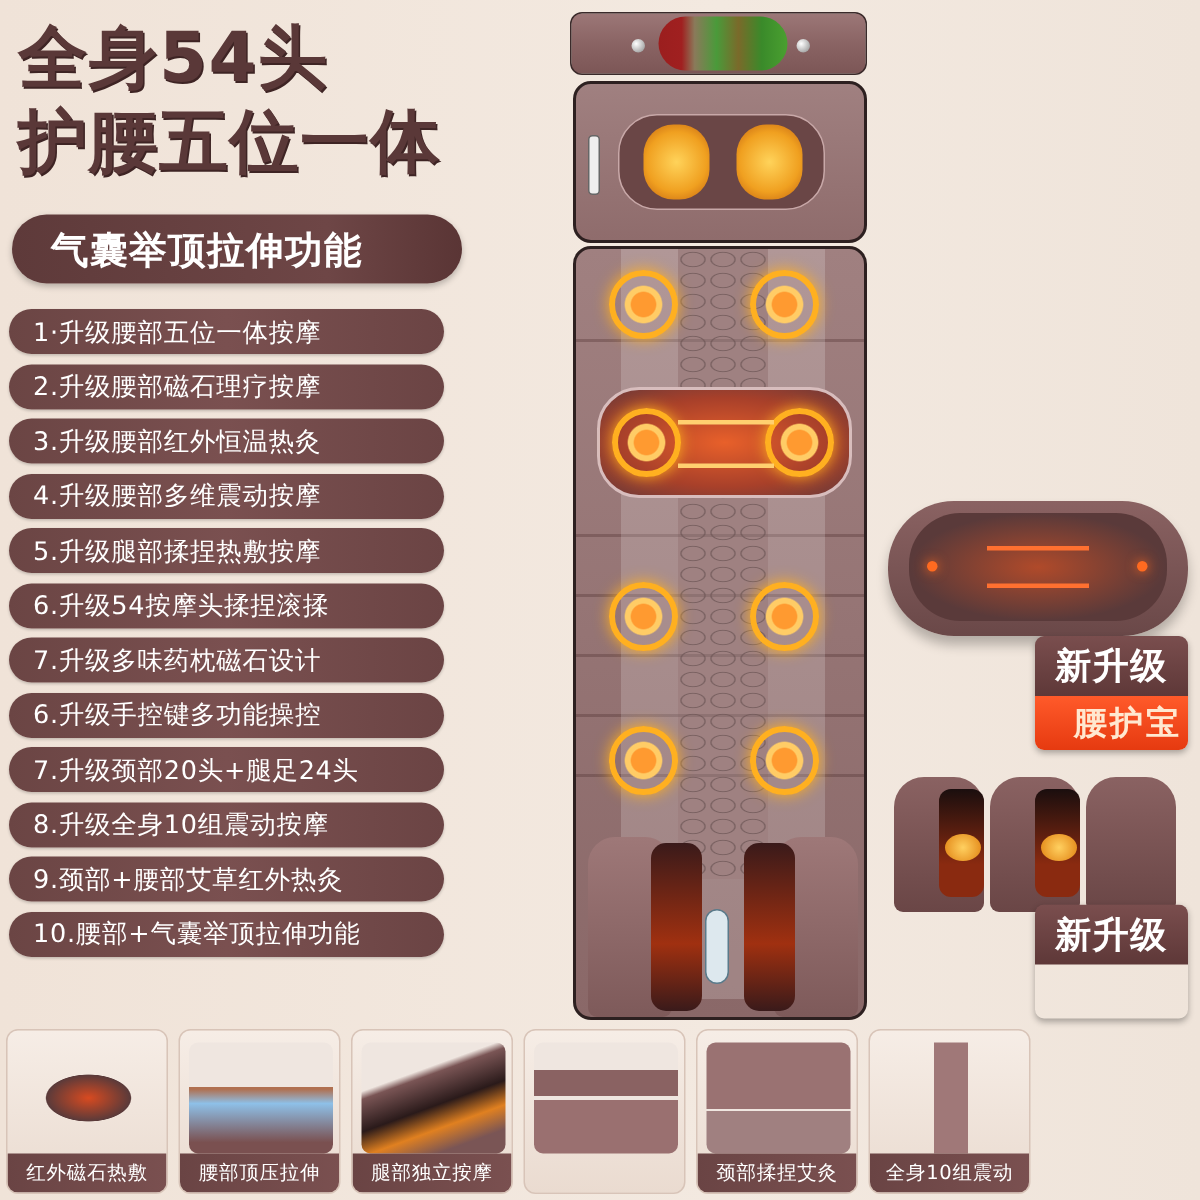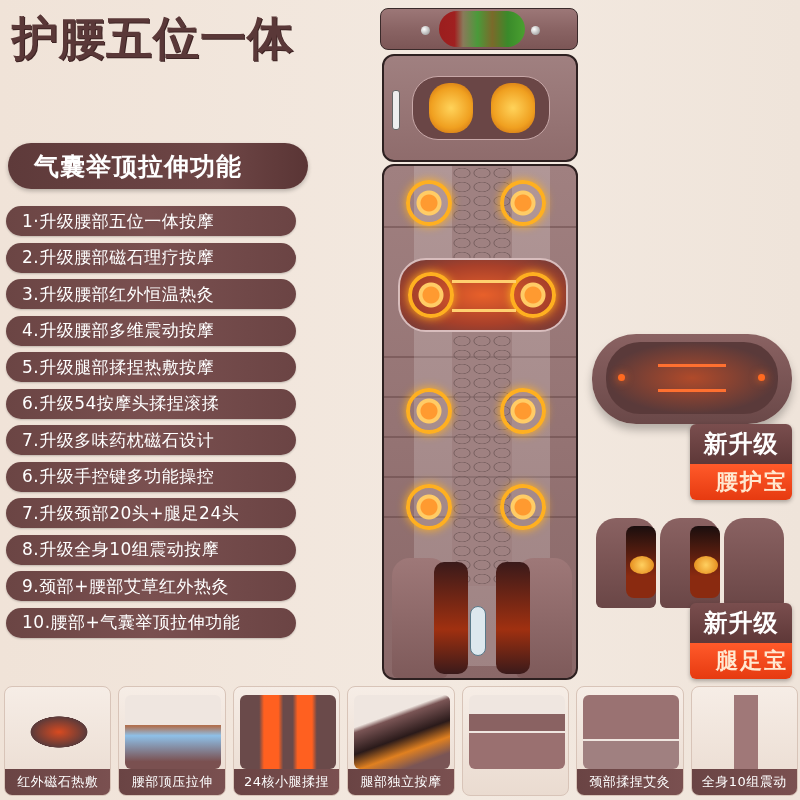--- a/index.html
+++ b/index.html
@@ -82,20 +82,21 @@
   .a5 { background: linear-gradient(180deg,#efe6e0 0 25%,#8a6262 25% 48%,#efe6e0 48% 52%,#9a7070 52%); }
   .a6 { background: linear-gradient(180deg,#9a7272 0 60%,#efe6e0 60% 62%,#a08080 62%); }
   .a7 { background: linear-gradient(90deg,transparent 0 38%,#a07878 38% 62%,transparent 62%); }
 </style>
 </head>
 <body>
 
 <div class="canvas">
 
   <div class="headline">
+    <div>全身54头</div>
     <div>护腰五位一体</div>
   </div>
 
   <div class="pill-main">气囊举顶拉伸功能</div>
 
   <div class="list">
     <div class="list-item">1·升级腰部五位一体按摩</div>
     <div class="list-item">2.升级腰部磁石理疗按摩</div>
     <div class="list-item">3.升级腰部红外恒温热灸</div>
     <div class="list-item">4.升级腰部多维震动按摩</div>
@@ -166,37 +167,32 @@
     <div class="sf-block" style="left:4px"></div>
     <div class="sf-block" style="left:68px"></div>
     <div class="sf-block" style="left:132px"></div>
     <div class="sf-well" style="left:34px"></div>
     <div class="sf-well" style="left:98px"></div>
     <div class="sf-pad" style="left:38px"></div>
     <div class="sf-pad" style="left:102px"></div>
   </div>
   <div class="badge" style="top:603px">
     <div class="top">新升级</div>
-    <div class="bot">腿足宝</div>
   </div>
 
   <div class="thumbs">
     <div class="thumb">
       <div class="art a1"></div>
       <div class="cap">红外磁石热敷</div>
     </div>
     <div class="thumb">
       <div class="art a2"></div>
       <div class="cap">腰部顶压拉伸</div>
     </div>
     <div class="thumb">
-      <div class="art a3"></div>
-      <div class="cap">24核小腿揉捏</div>
-    </div>
-    <div class="thumb">
       <div class="art a4"></div>
       <div class="cap">腿部独立按摩</div>
     </div>
     <div class="thumb">
       <div class="art a5"></div>
     </div>
     <div class="thumb">
       <div class="art a6"></div>
       <div class="cap">颈部揉捏艾灸</div>
     </div>

